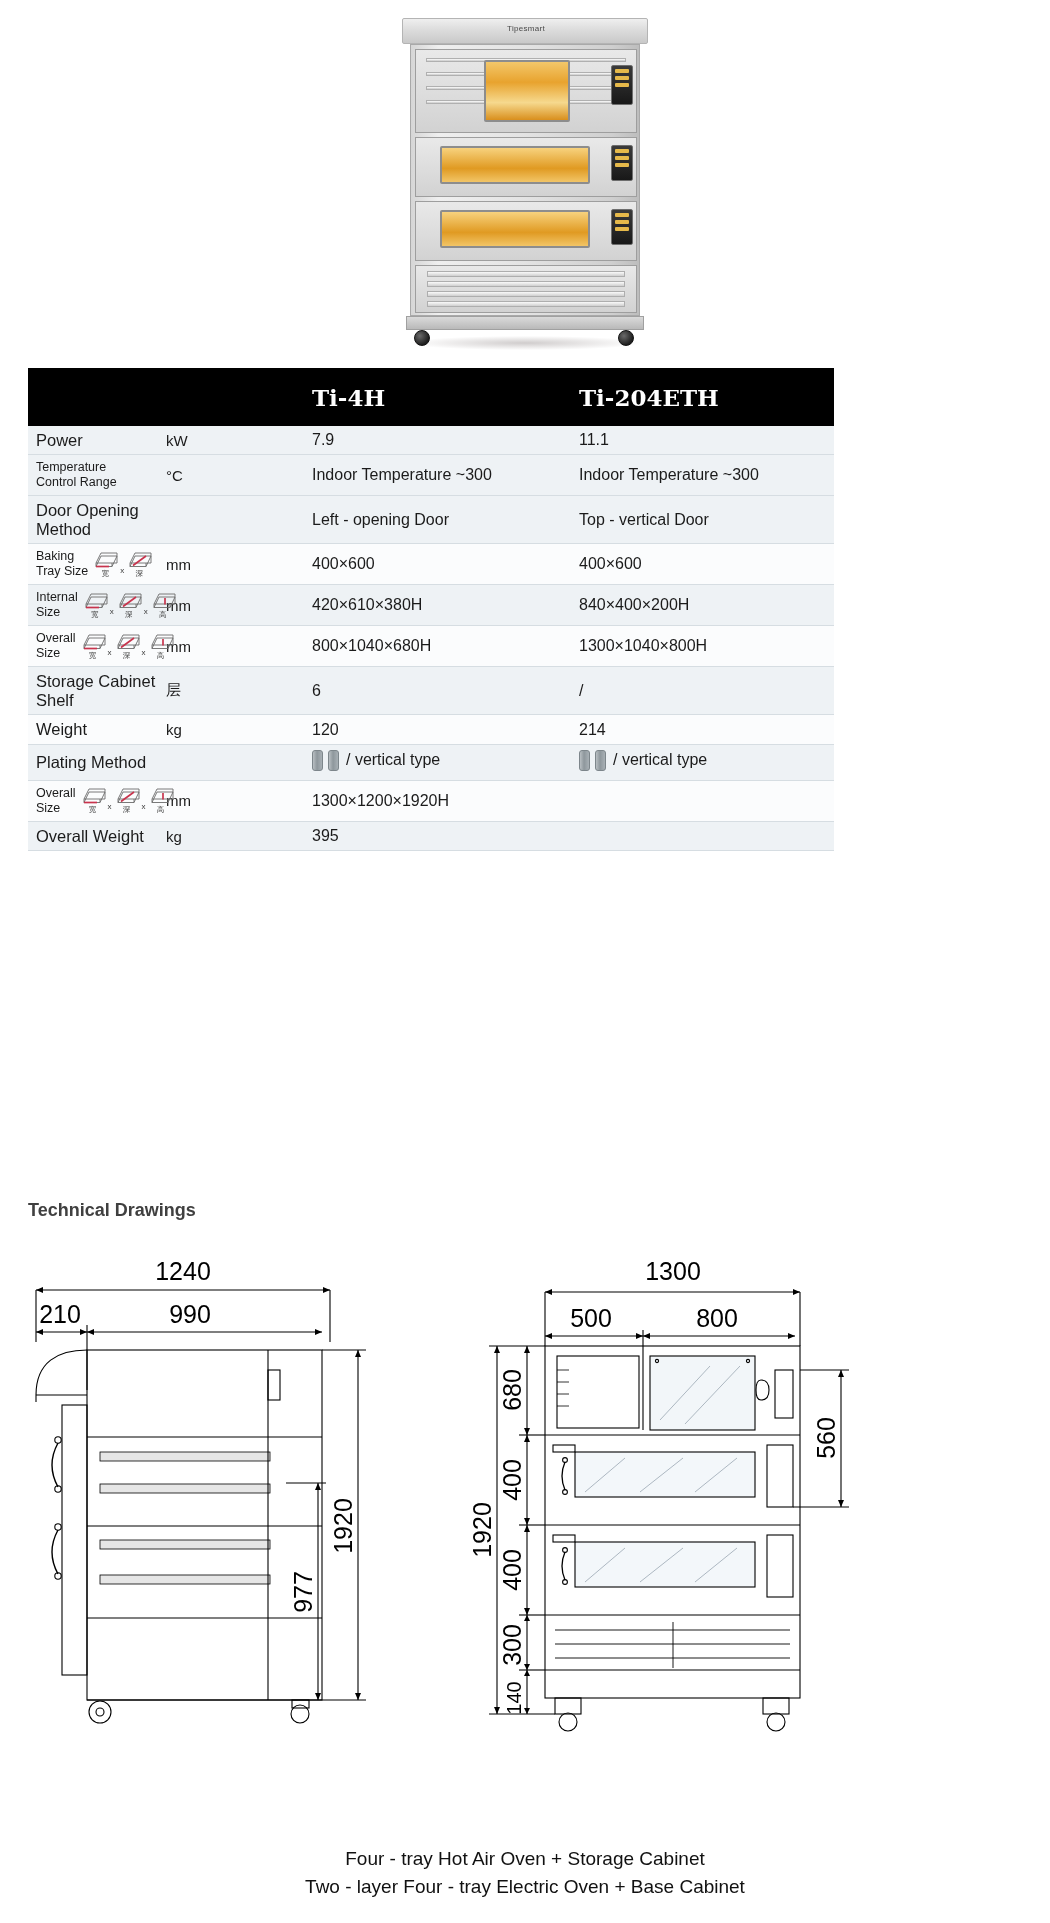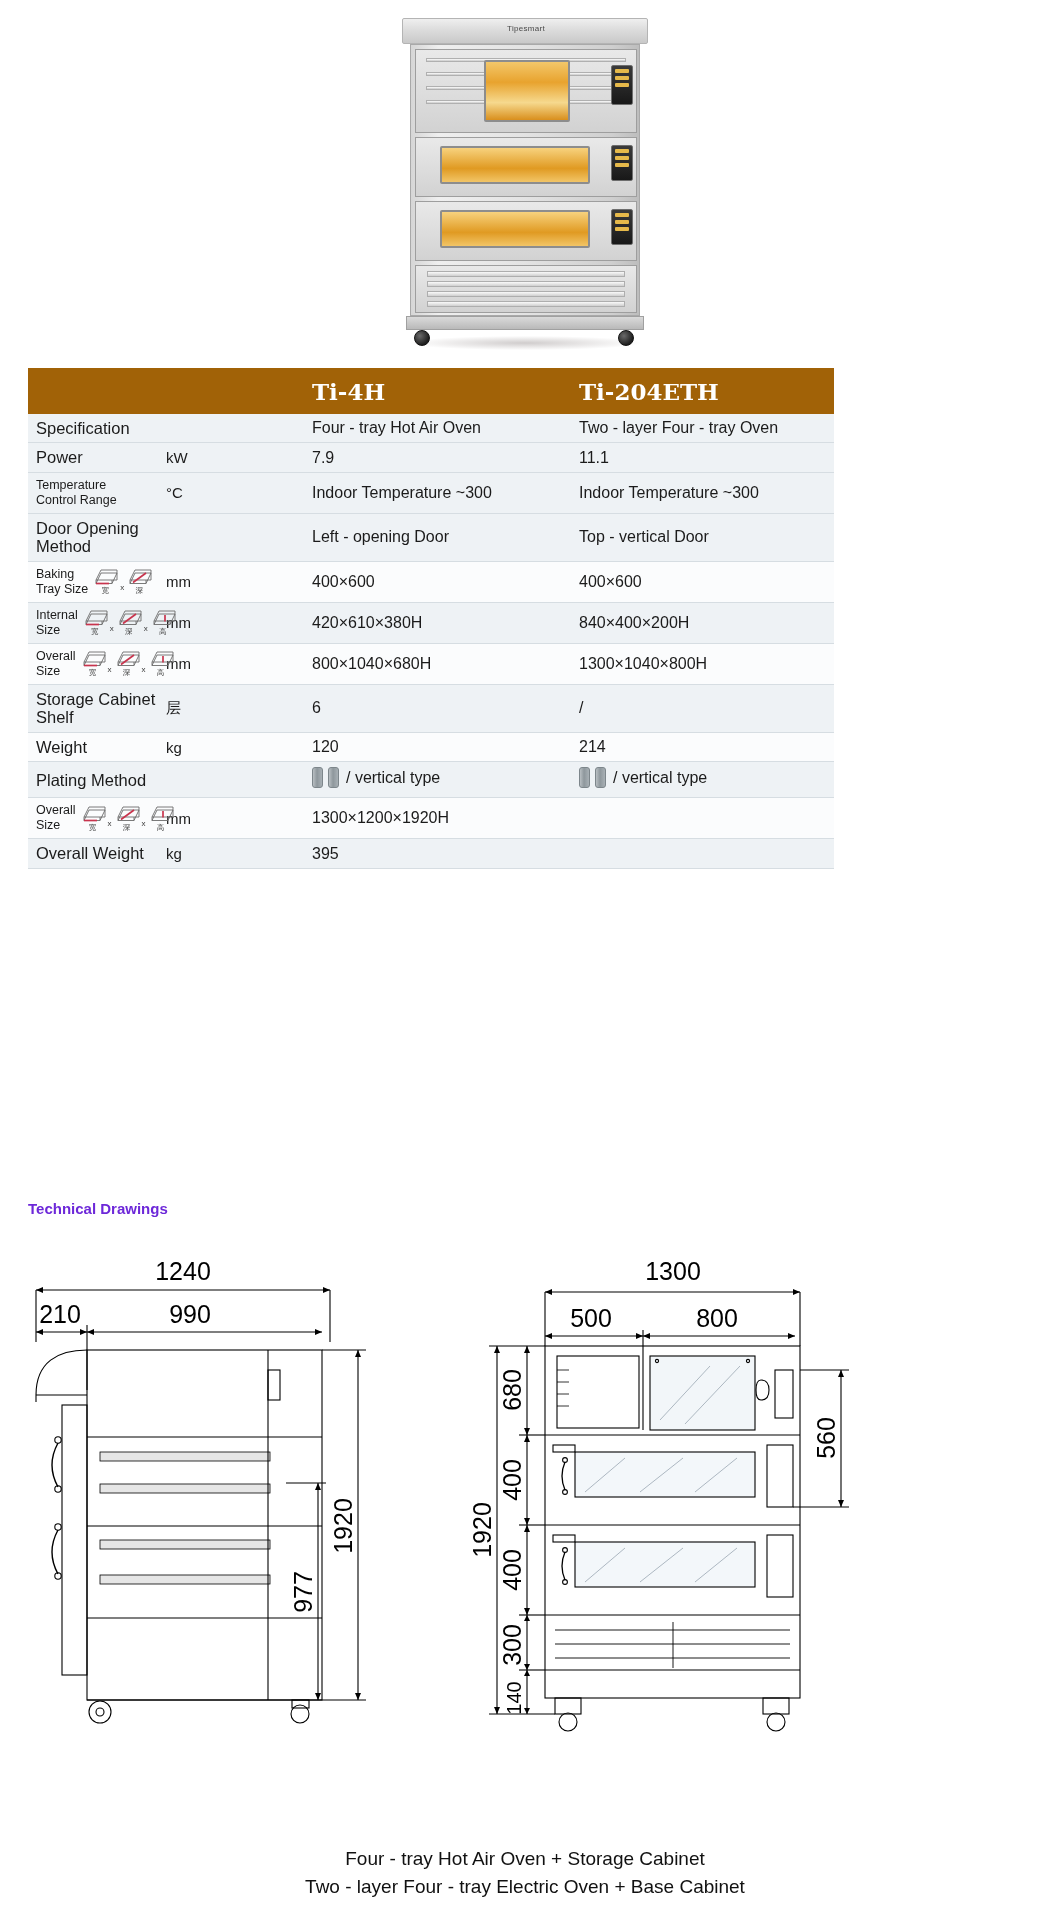--- a/index.html
+++ b/index.html
@@ -93,22 +93,22 @@
     position: absolute;
     left: 28px; top: 368px;
     width: 806px;
     border-collapse: collapse;
     table-layout: fixed;
   }
   .spec-table th, .spec-table td {
     padding: 0; margin: 0; vertical-align: middle;
   }
   .hdr-row th {
-    background: #a16207; color: #ffffff;
-    height: 46px;
+    background: #000000; color: #ffffff;
+    height: 58px;
     font-family: "DejaVu Serif", "Liberation Serif", serif;
     font-weight: 700; font-size: 23px;
     text-align: left;
   }
   .hdr-blank { width: 272px; }
   .hdr-a { width: 267px; padding-left: 12px !important; }
   .hdr-b { width: 267px; padding-left: 12px !important; }
 
   .spec-row td { border-bottom: 1px solid #d6dde2; }
   .spec-row.alt td { background: #eef2f5; }
@@ -152,21 +152,21 @@
     width: 11px; height: 21px; border-radius: 3px;
     background: linear-gradient(90deg,#b9bfc3 0%,#8e979c 45%,#a8b0b5 100%);
     border: 1px solid #7d868b;
     display: inline-block;
   }
   .plate-line { display: inline-flex; align-items: center; gap: 4px; justify-content: center; }
 
   
   .td-title {
     position: absolute; left: 28px; top: 1200px;
-    font-size: 15px; font-weight: 700; color: #6d28d9;
+    font-size: 18px; font-weight: 700; color: #404040;
   }
   .draw-left { position: absolute; left: 0px; top: 1230px; }
   .draw-right { position: absolute; left: 445px; top: 1230px; }
 
   .caption {
     position: absolute; left: 0; width: 1050px; top: 1845px;
     text-align: center; font-size: 19px; color: #111; line-height: 1.45;
   }
   .caption div { white-space: nowrap; }
 
@@ -238,30 +238,20 @@
 
   <table class="spec-table">
     <thead>
       <tr class="hdr-row">
         <th class="hdr-blank" colspan="2"></th>
         <th class="hdr-a">Ti-4H</th>
         <th class="hdr-b">Ti-204ETH</th>
       </tr>
     </thead>
     <tbody id="spec-body">
-        <tr class="spec-row alt">
-          <td class="c-label">
-      <span class="lbl-flex">
-              <span class="lbl-twoline">Specification</span>
-            </span>
-          </td>
-    <td class="c-unit"></td>
-          <td class="c-val"><span>Four - tray Hot Air Oven</span></td>
-              <td class="c-val"><span>Two - layer Four - tray Oven</span></td>
-        </tr>
         <tr class="spec-row alt">
           <td class="c-label">
       <span class="lbl-flex">
               <span class="lbl-twoline">Power</span>
             </span>
           </td>
     <td class="c-unit big">kW</td>
           <td class="c-val"><span>7.9</span></td>
               <td class="c-val"><span>11.1</span></td>
         </tr>

